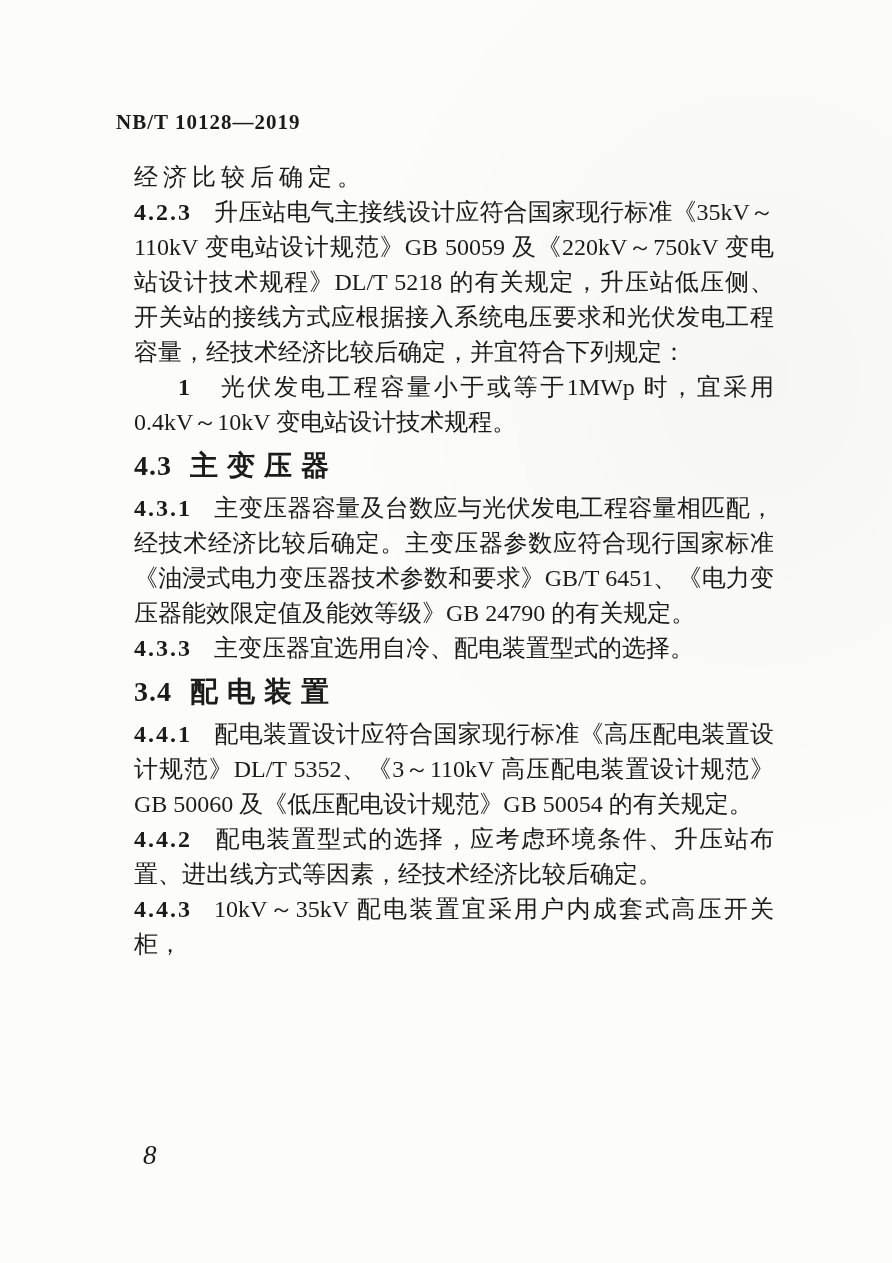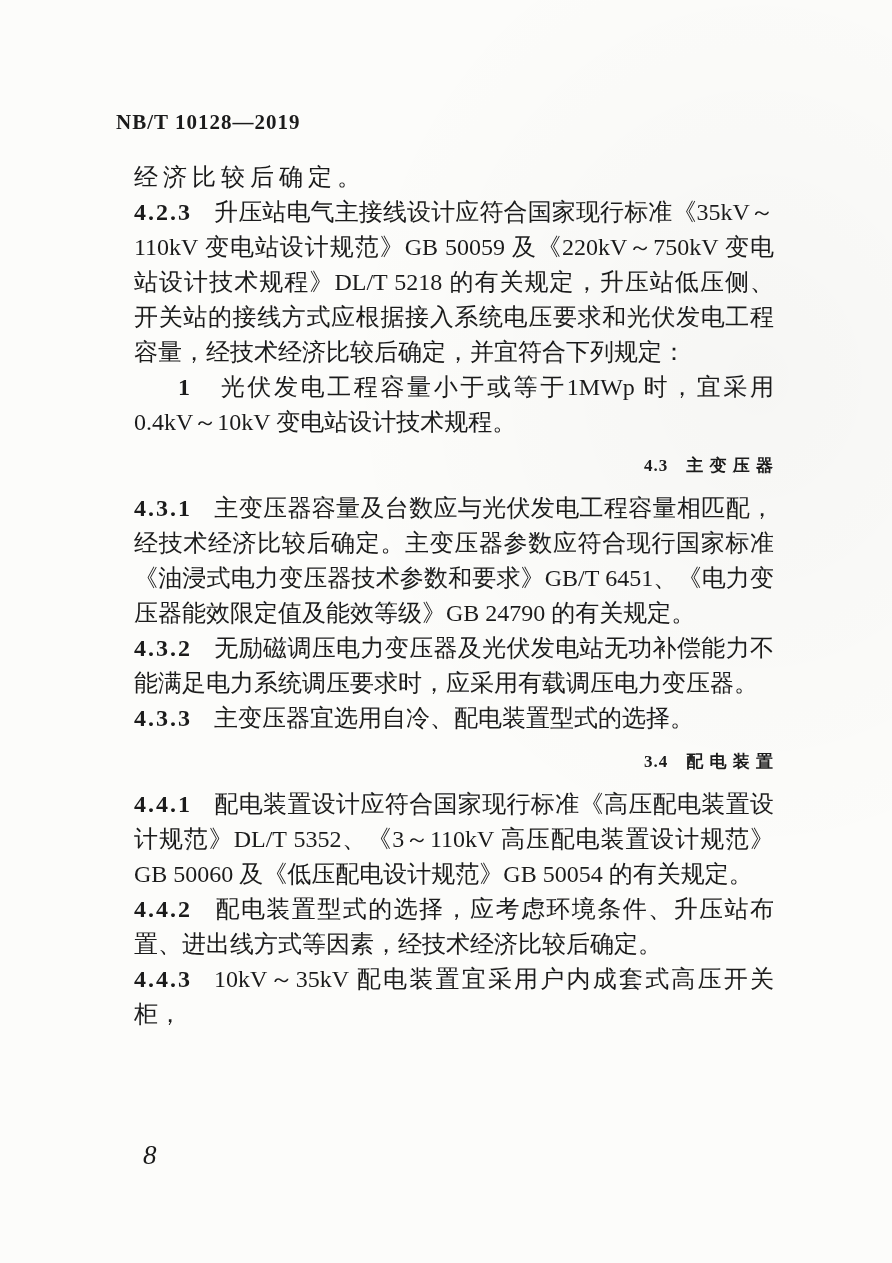--- a/index.html
+++ b/index.html
@@ -25,21 +25,21 @@
     margin-left:12px;
   }
   .body-col p { margin:0; }
   p.cont { letter-spacing:5px; }
   p.clause .num, p.item .num {
     font-weight:bold; letter-spacing:2px; margin-right:22px;
   }
   p.item { text-indent:44px; }
   p.item .num { margin-right:26px; }
   h2.sec {
-    font-size:17px; font-weight:bold; text-align:right;
+    font-size:28px; font-weight:bold; text-align:left;
     margin:8px 0; line-height:35px; letter-spacing:1px;
   }
   h2.sec .sec-num { margin-right:18px; }
   .page-number {
     position:absolute; left:143px; top:1138px;
     font-style:italic; font-size:27px; line-height:35px;
   }
 </style>
 </head>
 <body>
@@ -55,21 +55,20 @@
     <p class="clause"><span class="num">4.2.3</span><span>升压站电气主接线设计应符合国家现行标准《35kV～110kV 变电站设计规范》GB 50059 及《220kV～750kV 变电站设计技术规程》DL/T 5218 的有关规定，升压站低压侧、开关站的接线方式应根据接入系统电压要求和光伏发电工程容量，经技术经济比较后确定，并宜符合下列规定：</span></p>
 
     <p class="item"><span class="num">1</span><span>光伏发电工程容量小于或等于1MWp 时，宜采用0.4kV～10kV 变电站设计技术规程。</span></p>
 
 
 
     <h2 class="sec"><span class="sec-num">4.3</span><span>主 变 压 器</span></h2>
 
     <p class="clause"><span class="num">4.3.1</span><span>主变压器容量及台数应与光伏发电工程容量相匹配，经技术经济比较后确定。主变压器参数应符合现行国家标准《油浸式电力变压器技术参数和要求》GB/T 6451、《电力变压器能效限定值及能效等级》GB 24790 的有关规定。</span></p>
 
-    <p class="clause"><span class="num">4.3.2</span><span>无励磁调压电力变压器及光伏发电站无功补偿能力不能满足电力系统调压要求时，应采用有载调压电力变压器。</span></p>
 
     <p class="clause"><span class="num">4.3.3</span><span>主变压器宜选用自冷、配电装置型式的选择。</span></p>
 
     <h2 class="sec"><span class="sec-num">3.4</span><span>配 电 装 置</span></h2>
 
     <p class="clause"><span class="num">4.4.1</span><span>配电装置设计应符合国家现行标准《高压配电装置设计规范》DL/T 5352、《3～110kV 高压配电装置设计规范》GB 50060 及《低压配电设计规范》GB 50054 的有关规定。</span></p>
 
     <p class="clause"><span class="num">4.4.2</span><span>配电装置型式的选择，应考虑环境条件、升压站布置、进出线方式等因素，经技术经济比较后确定。</span></p>
 
     <p class="clause"><span class="num">4.4.3</span><span>10kV～35kV 配电装置宜采用户内成套式高压开关柜，</span></p>

